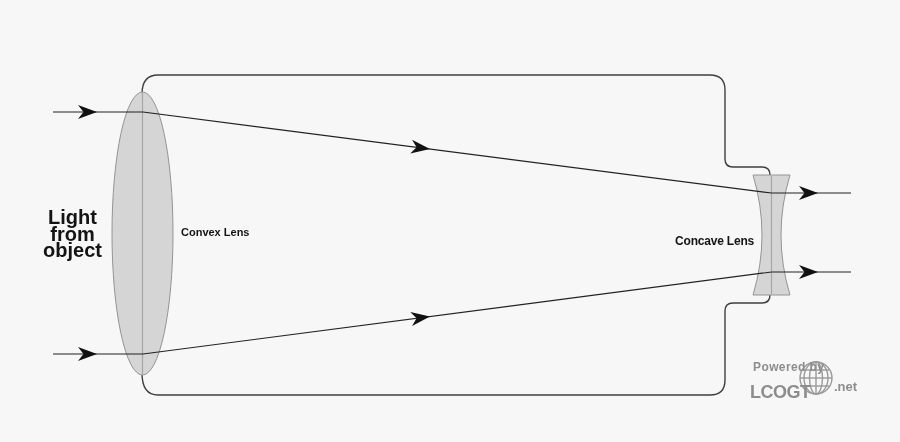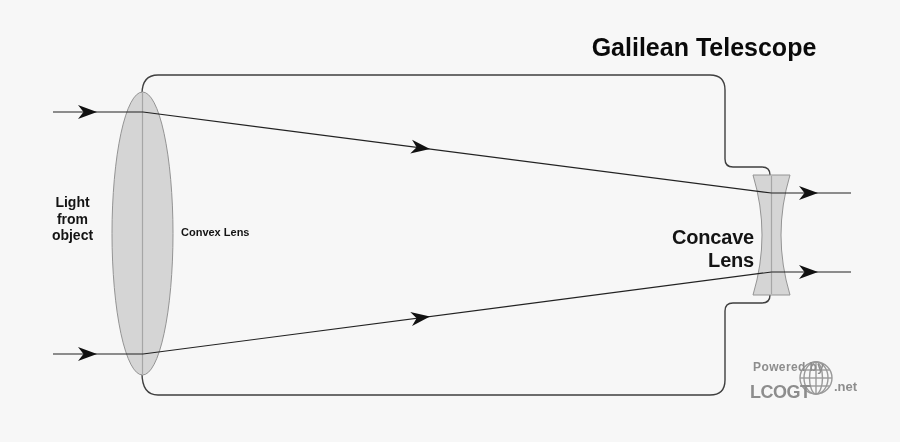--- a/index.html
+++ b/index.html
@@ -20,25 +20,25 @@
   .ray{stroke:var(--ray); stroke-width:1.2; fill:none;}
   .arrowhead{fill:var(--arrow); stroke:none;}
   .globe{stroke:#9a9a9a; stroke-width:1.4; fill:none;}
   .overlay{position:absolute; color:var(--label-text);}
   .title{
     left:573px; top:33px; width:262px; text-align:center;
     font-size:25px; font-weight:900; letter-spacing:0px; color:var(--title-text);
   }
   .label{font-weight:bold;}
   .label-light{
-    left:32px; top:194px; width:81px; text-align:center;
-    font-size:14px; line-height:16.5px; white-space:pre-line;
+    left:32px; top:209px; width:81px; text-align:center;
+    font-size:20px; line-height:16.5px; white-space:pre-line;
   }
   .label-convex{left:181px; top:226px; font-size:11px;}
-  .label-concave{left:653px; top:226px; width:101px; text-align:right; font-size:20px; letter-spacing:-0.2px;}
+  .label-concave{left:653px; top:234px; width:101px; text-align:right; font-size:12px; letter-spacing:-0.2px;}
   .logo{position:absolute; left:748px; top:358px; width:112px; height:46px; color:var(--logo-gray);}
   .logo .powered{position:absolute; left:5px; top:2px; font-size:12px; font-weight:bold; letter-spacing:0.4px;}
   .logo .wordmark{position:absolute; left:2px; top:6px; font-size:18px; font-weight:bold; letter-spacing:-0.5px;margin-top:18px;}
   .logo .suffix{position:absolute; left:86px; top:21px; font-size:13px; font-weight:bold;}
 </style>
 </head>
 <body>
 
 <div class="stage">
 
@@ -85,21 +85,20 @@
       <circle cx="0" cy="0" r="16"></circle>
       <ellipse cx="0" cy="0" rx="6.5" ry="16"></ellipse>
       <ellipse cx="0" cy="0" rx="12" ry="16"></ellipse>
       <line x1="0" y1="-16" x2="0" y2="16"></line>
       <line x1="-16" y1="0" x2="16" y2="0"></line>
       <line x1="-13.8" y1="-8" x2="13.8" y2="-8"></line>
       <line x1="-13.8" y1="8" x2="13.8" y2="8"></line>
     </g>
   </svg>
 
-  <div class="overlay title">Galilean Telescope</div>
 
   <div class="overlay label label-light">Light
 from
 object</div>
 
   <div class="overlay label label-convex">Convex Lens</div>
 
   <div class="overlay label label-concave">Concave Lens</div>
 
   <div class="logo">

